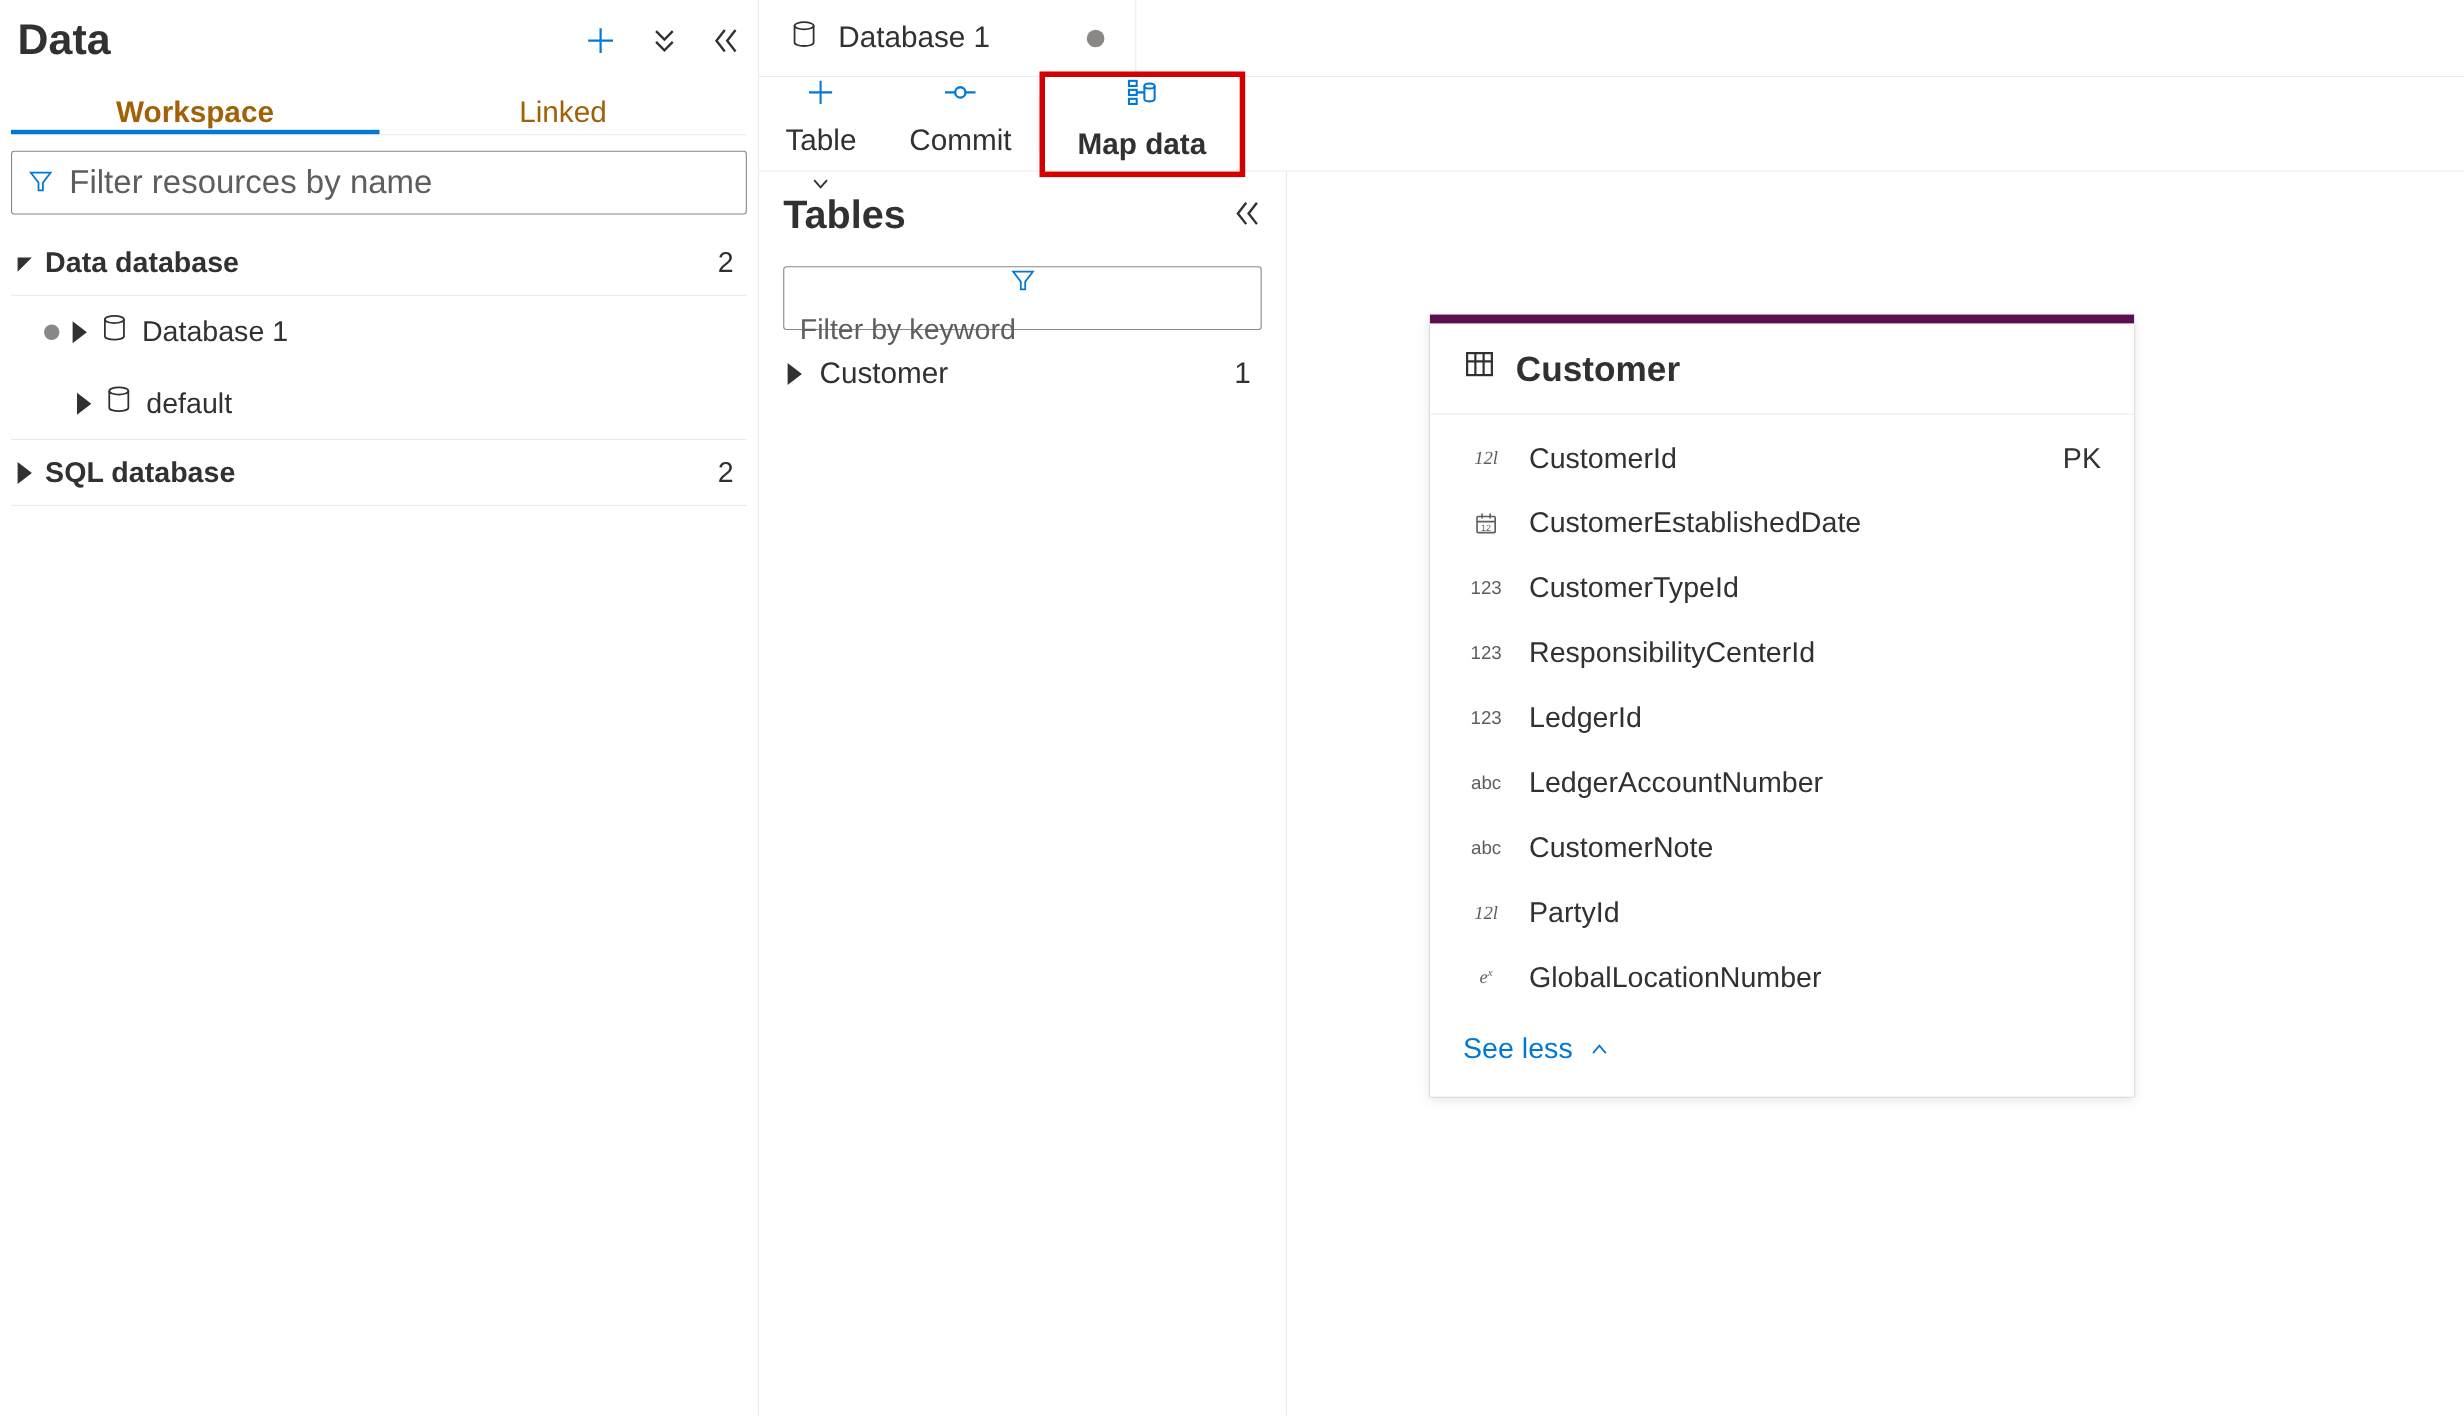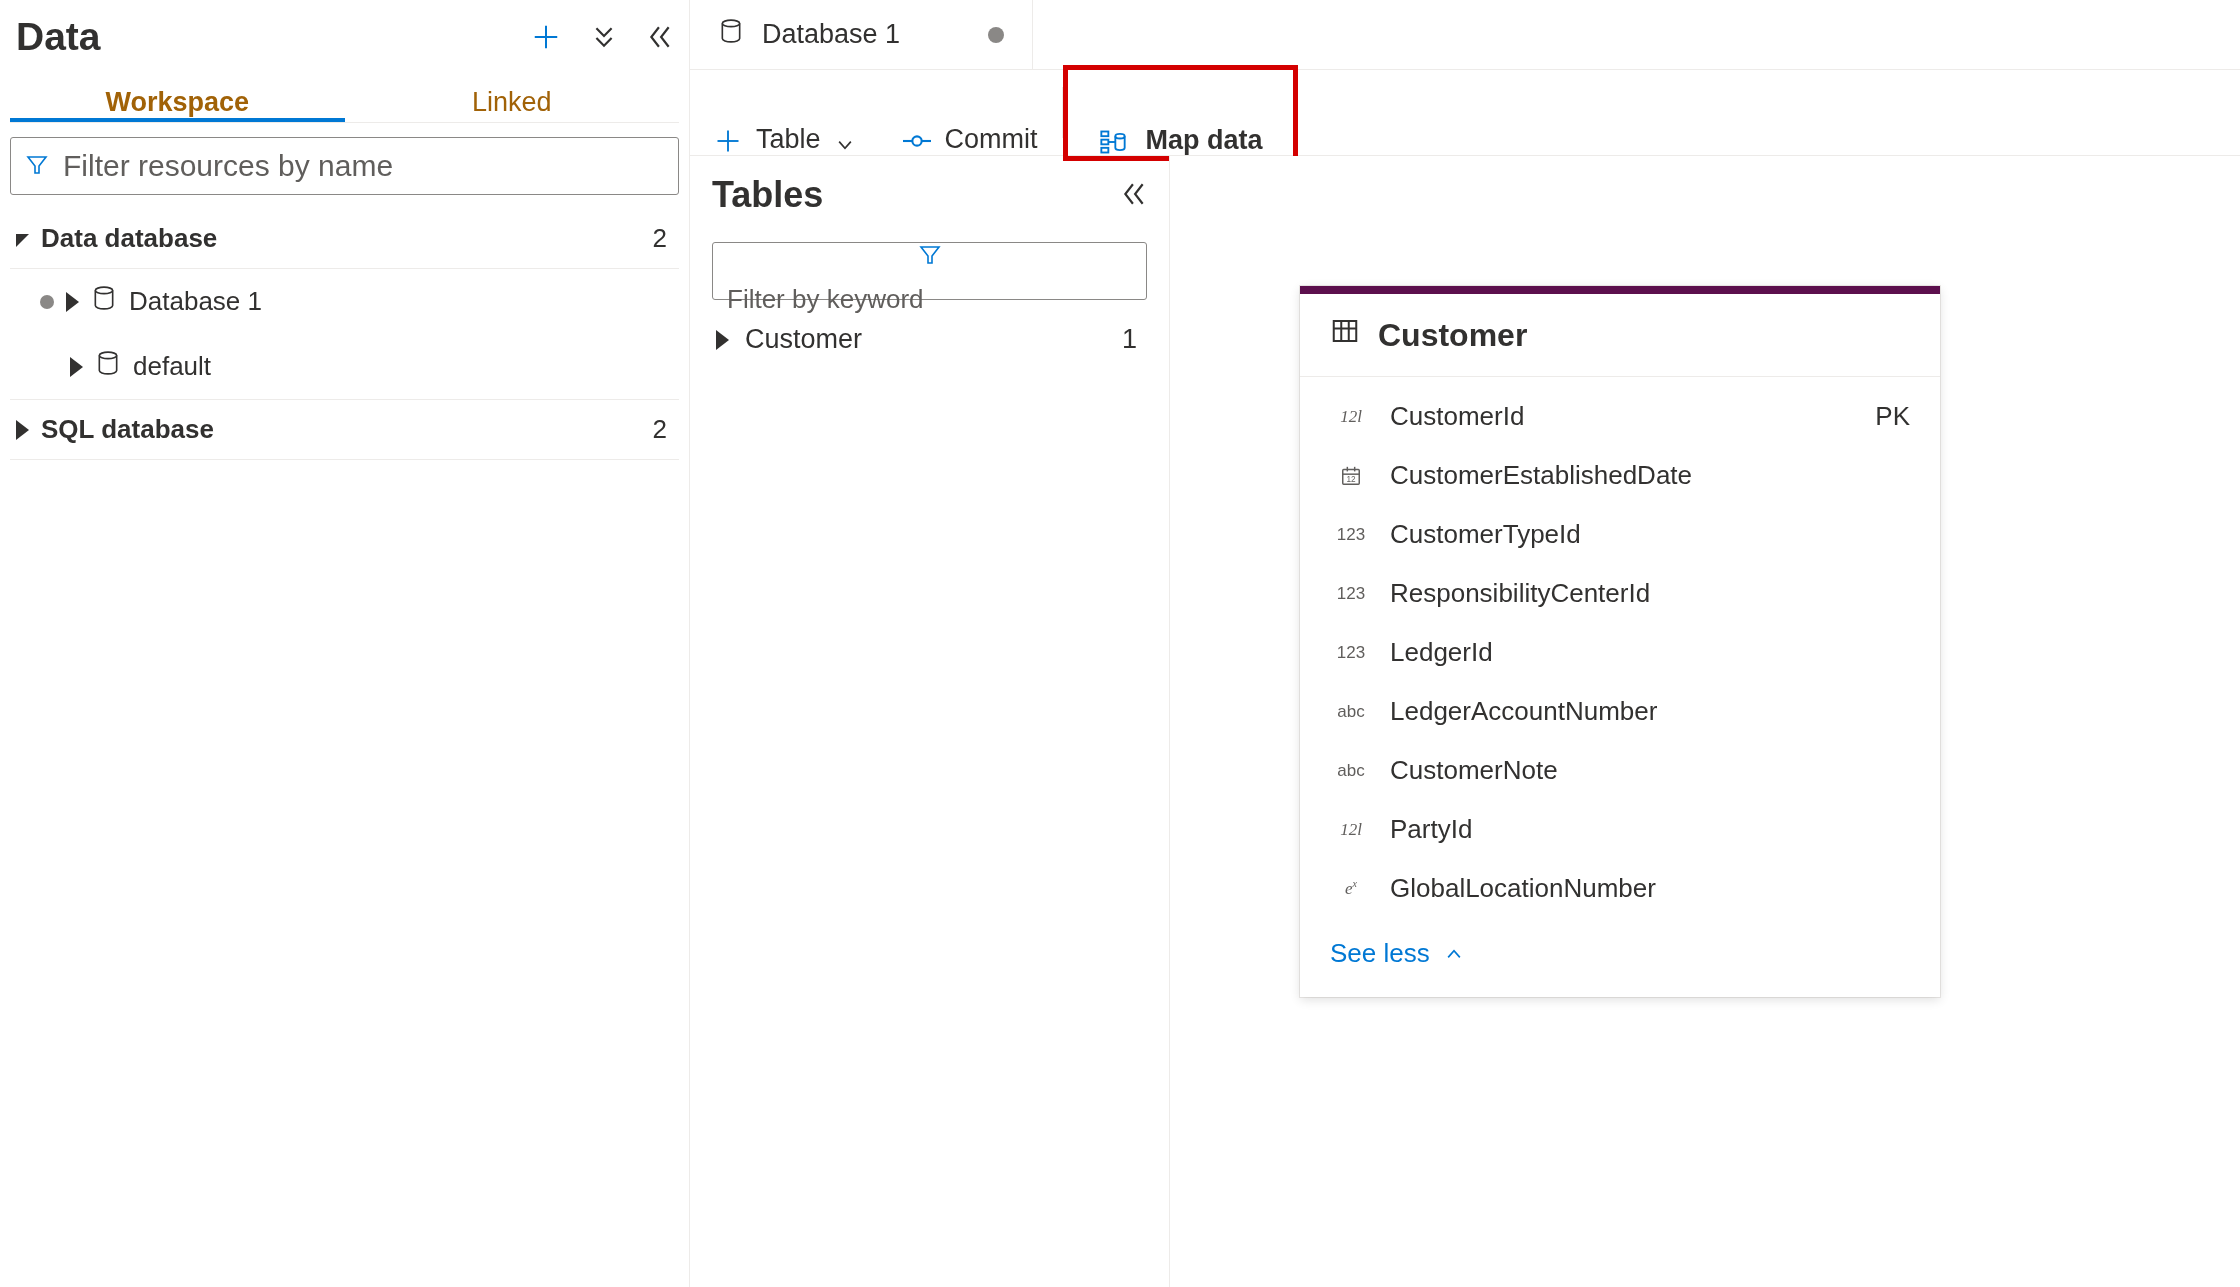--- a/index.html
+++ b/index.html
@@ -137,25 +137,26 @@
 
   .toolbar {
     display: flex;
     align-items: center;
     height: 86px;
     border-bottom: 1px solid #edebe9;
     font-size: 27px;
   }
   .toolbar-btn {
     display: flex;
-    align-items: flex-end;
+    align-items: center;
     gap: 14px;
     padding: 0 24px;
     height: 100%;
     cursor: pointer;
+    flex-direction: column;
   }
   .toolbar-divider {
     width: 1px; background: #edebe9; height: 60%;
   }
   .mapdata-highlight {
     border: 5px solid #d40000;
     height: 96px;
     margin-top: -5px;
     margin-bottom: -5px;
     padding: 0 30px;

